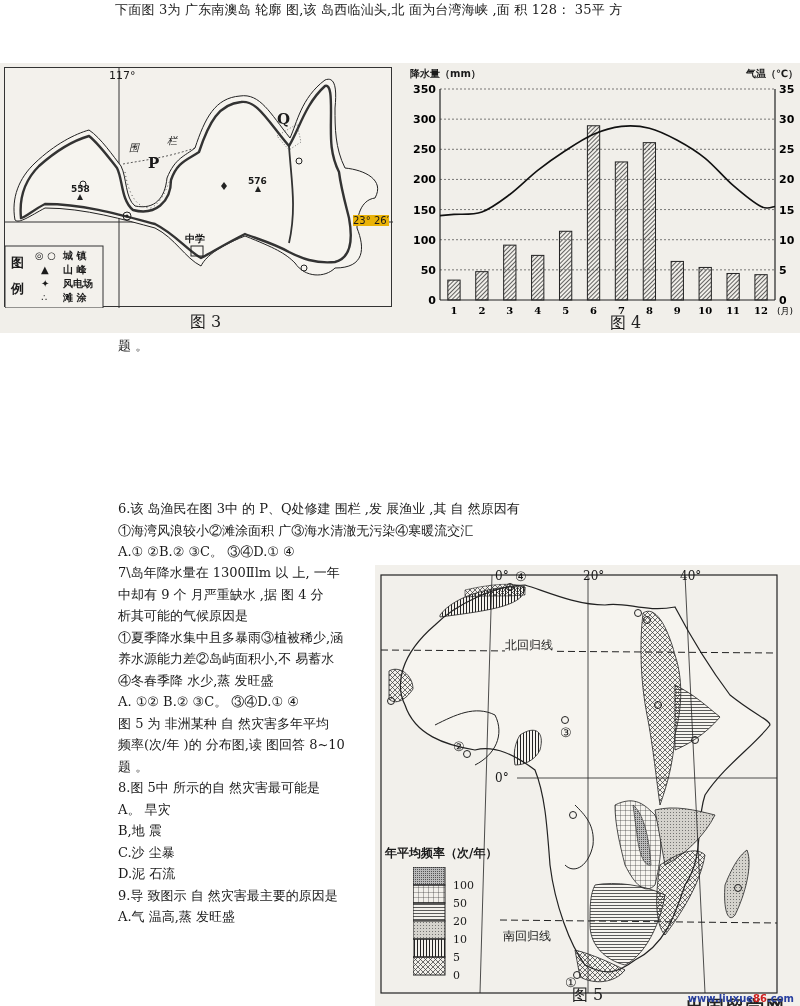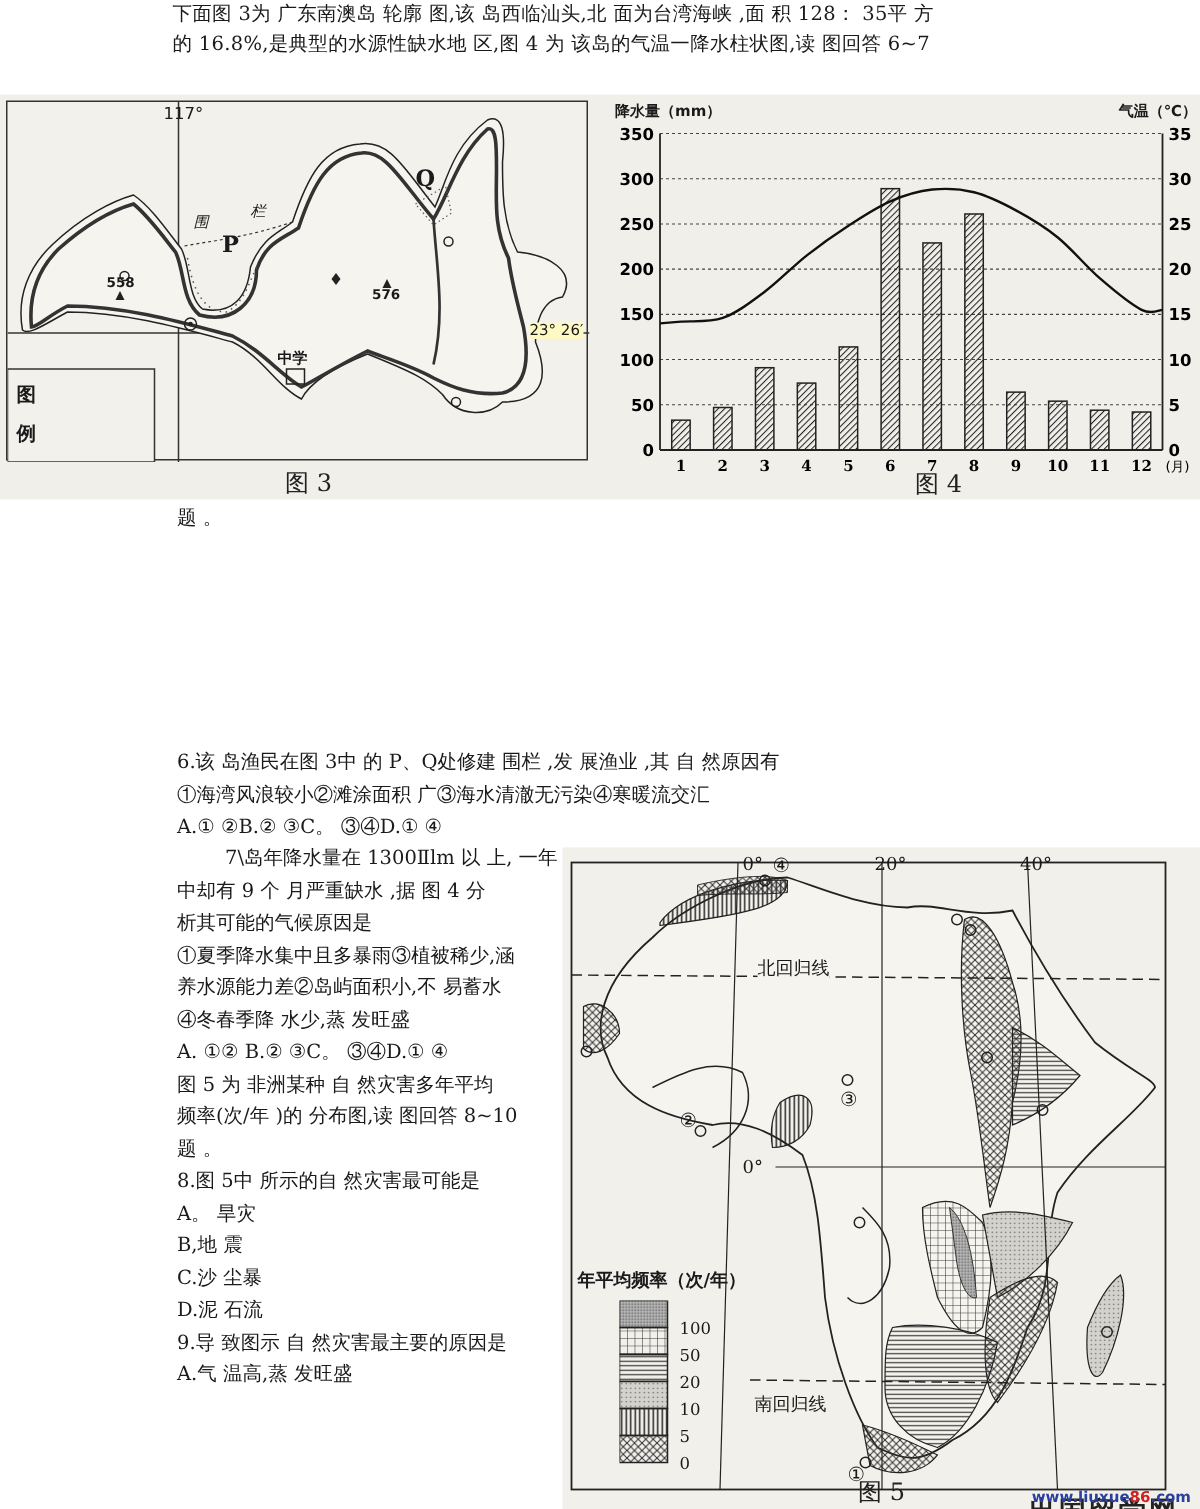--- a/index.html
+++ b/index.html
@@ -20,21 +20,20 @@
   .wm1 { position:absolute; right:14px; top:970px; font-size:18px; font-family:"DejaVu Sans",sans-serif; font-weight:bold; color:#222; letter-spacing:2px;margin-top:25px; }
   .wm2 { position:absolute; right:6px; top:993px; font-size:10px; font-family:"DejaVu Sans",sans-serif; font-weight:bold; color:#2940a0; }
   .wm2 span { color:#d02020; }
   .sans { font-family:"DejaVu Sans","Liberation Sans",sans-serif; }
 </style>
 </head>
 <body>
 
 <div class="para intro">
   <div>下面图 3为 广东南澳岛 轮廓 图,该 岛西临汕头,北 面为台湾海峡 ,面 积 128： 35平 方</div>
-  <div>的 16.8%,是典型的水源性缺水地 区,图 4 为 该岛的气温一降水柱状图,读 图回答 6~7</div>
 </div>
 
 <div class="scan" id="fig-strip"></div>
 
 <div id="fig3">
   <svg width="388" height="240" viewBox="0 0 388 240">
 
     <line x1="114" y1="0" x2="114" y2="240" stroke="#333" stroke-width="1"></line>
     <line x1="0" y1="154" x2="388" y2="154" stroke="#333" stroke-width="1"></line>
 
@@ -54,31 +53,37 @@
     <path d="M219,114 l3,4 l-3,4 l-3,-4 Z" fill="#222"></path>
     <circle cx="294" cy="93" r="3" fill="none" stroke="#222" stroke-width="1"></circle>
     <circle cx="122" cy="148" r="4" fill="none" stroke="#222" stroke-width="1"></circle>
       <circle cx="122" cy="148" r="1.5" fill="#222"></circle>
     <circle cx="299" cy="200" r="3" fill="none" stroke="#222" stroke-width="1"></circle>
     <rect x="186" y="178" width="12" height="10" fill="none" stroke="#222" stroke-width="1"></rect>
 
     <rect x="0" y="178" width="98" height="62" fill="#f3f1ec" stroke="#333" stroke-width="1"></rect>
   </svg>
   <span class="sans" style="position:absolute;left:104px;top:1px;font-size:11px;">117°</span>
-  <span class="sans" style="position:absolute;left:348px;top:147px;font-size:10px;background:#fef9c3;">23° 26′</span>
+  <span class="sans" style="position:absolute;left:348px;top:147px;font-size:10px;background:#eab308;">23° 26′</span>
   <span style="position:absolute;left:143px;top:86px;font-size:15px;font-weight:bold;">P</span>
   <span style="position:absolute;left:272px;top:42px;font-size:15px;font-weight:bold;">Q</span>
   <span style="position:absolute;left:124px;top:73px;font-size:10px;font-style:italic;">围</span>
   <span style="position:absolute;left:162px;top:66px;font-size:10px;font-style:italic;">栏</span>
   <span class="sans" style="position:absolute;left:66px;top:116px;font-size:9px;font-weight:bold;">558</span>
-  <span class="sans" style="position:absolute;left:243px;top:124px;font-size:9px;font-weight:bold;text-align:center;">576</span>
+  <span class="sans" style="position:absolute;left:243px;top:108px;font-size:9px;font-weight:bold;text-align:center;">576</span>
   <span class="sans" style="position:absolute;left:180px;top:164px;font-size:10px;font-weight:bold;">中学</span>
   <div class="sans" style="position:absolute;left:2px;top:180px;width:94px;height:58px;font-size:10px;font-weight:bold;">
     <span style="position:absolute;left:4px;top:6px;font-size:13px;">图</span>
     <span style="position:absolute;left:4px;top:32px;font-size:13px;">例</span>
+    <div style="position:absolute;left:28px;top:1px;line-height:14px;">
+      <div><span style="display:inline-block;width:28px;">◎ ○</span><span>城 镇</span></div>
+      <div><span style="display:inline-block;width:28px;padding-left:6px;box-sizing:border-box;">▲</span><span>山 峰</span></div>
+      <div><span style="display:inline-block;width:28px;padding-left:6px;box-sizing:border-box;">✦</span><span>风电场</span></div>
+      <div><span style="display:inline-block;width:28px;padding-left:6px;box-sizing:border-box;font-weight:normal;">∴</span><span>滩 涂</span></div>
+    </div>
   </div>
 </div>
 <span class="cap" style="left:190px;top:312px;">图 3</span>
 
 <div id="fig4">
   <span class="sans" style="position:absolute;left:10px;top:4px;font-size:10px;font-weight:bold;">降水量（mm）</span>
   <span class="sans" style="position:absolute;right:2px;top:4px;font-size:10px;font-weight:bold;">气温（℃）</span>
   <svg id="chart-svg" width="400" height="250" style="position:absolute;left:0;top:12px;">
       <defs>
         <pattern id="bar-hatch" width="3" height="3" patternUnits="userSpaceOnUse" patternTransform="rotate(45)">
@@ -140,21 +145,21 @@
     </svg>
   <span class="cap" style="left:210px;top:250px;">图 4</span>
 </div>
 
 <span class="para tail">题 。</span>
 
 <div class="q" style="top:498px;">6.该 岛渔民在图 3中 的 P、Q处修建 围栏 ,发 展渔业 ,其 自 然原因有</div>
 <div class="q" style="top:520px;">①海湾风浪较小②滩涂面积 广③海水清澈无污染④寒暖流交汇</div>
 <div class="q" style="top:541px;">A.① ②B.② ③C。 ③④D.① ④</div>
 
-<div class="q" style="top:562px;margin-left:32px;">7\岛年降水量在 1300Ⅱlm 以 上, 一年</div>
+<div class="q" style="top:562px;">7\岛年降水量在 1300Ⅱlm 以 上, 一年</div>
 <div class="q" style="top:584px;">中却有 9 个 月严重缺水 ,据 图 4 分</div>
 <div class="q" style="top:605px;">析其可能的气候原因是</div>
 <div class="q" style="top:627px;">①夏季降水集中且多暴雨③植被稀少,涵</div>
 <div class="q" style="top:648px;">养水源能力差②岛屿面积小,不 易蓄水</div>
 <div class="q" style="top:670px;">④冬春季降 水少,蒸 发旺盛</div>
 <div class="q" style="top:691px;">A.  ①② B.② ③C。 ③④D.① ④</div>
 
 <div class="q" style="top:713px;">图 5 为 非洲某种 自 然灾害多年平均</div>
 <div class="q" style="top:734px;">频率(次/年 )的 分布图,读 图回答 8~10</div>
 <div class="q" style="top:756px;">题 。</div>

